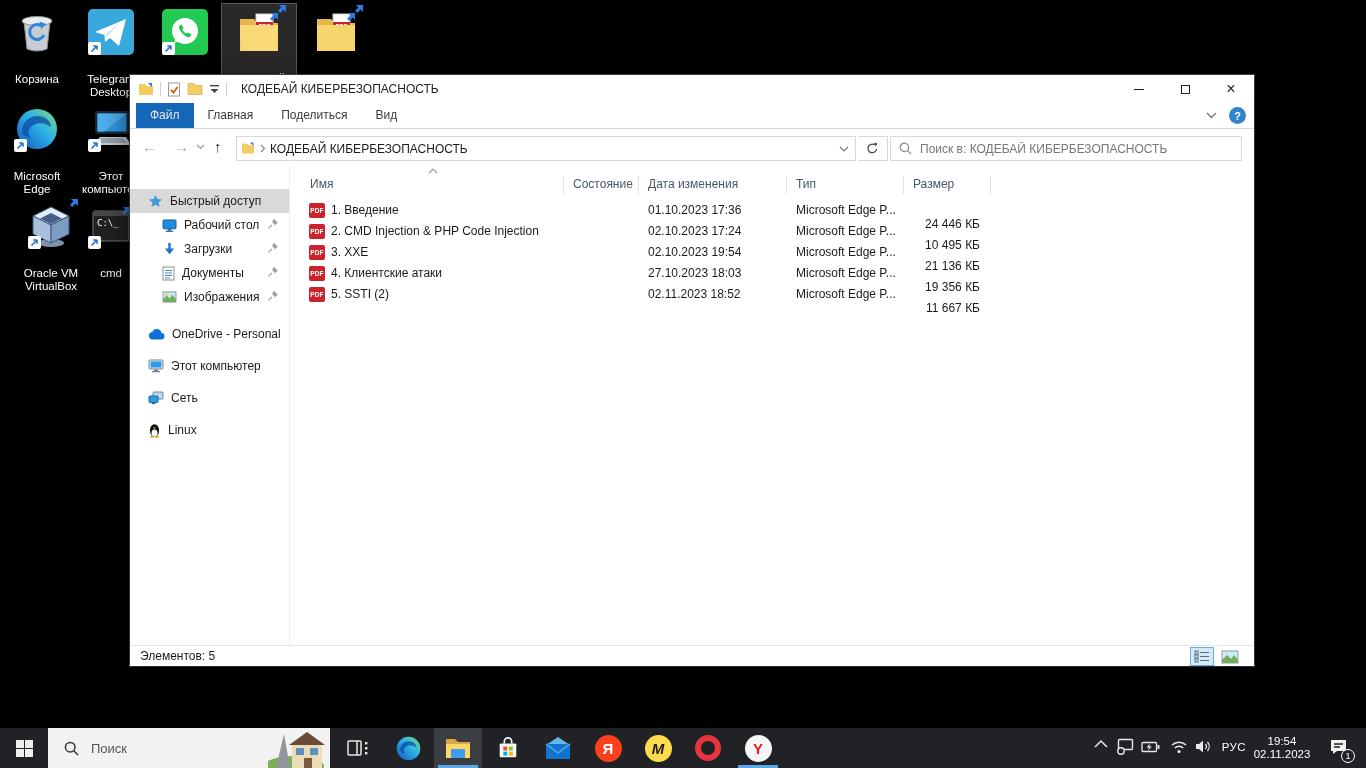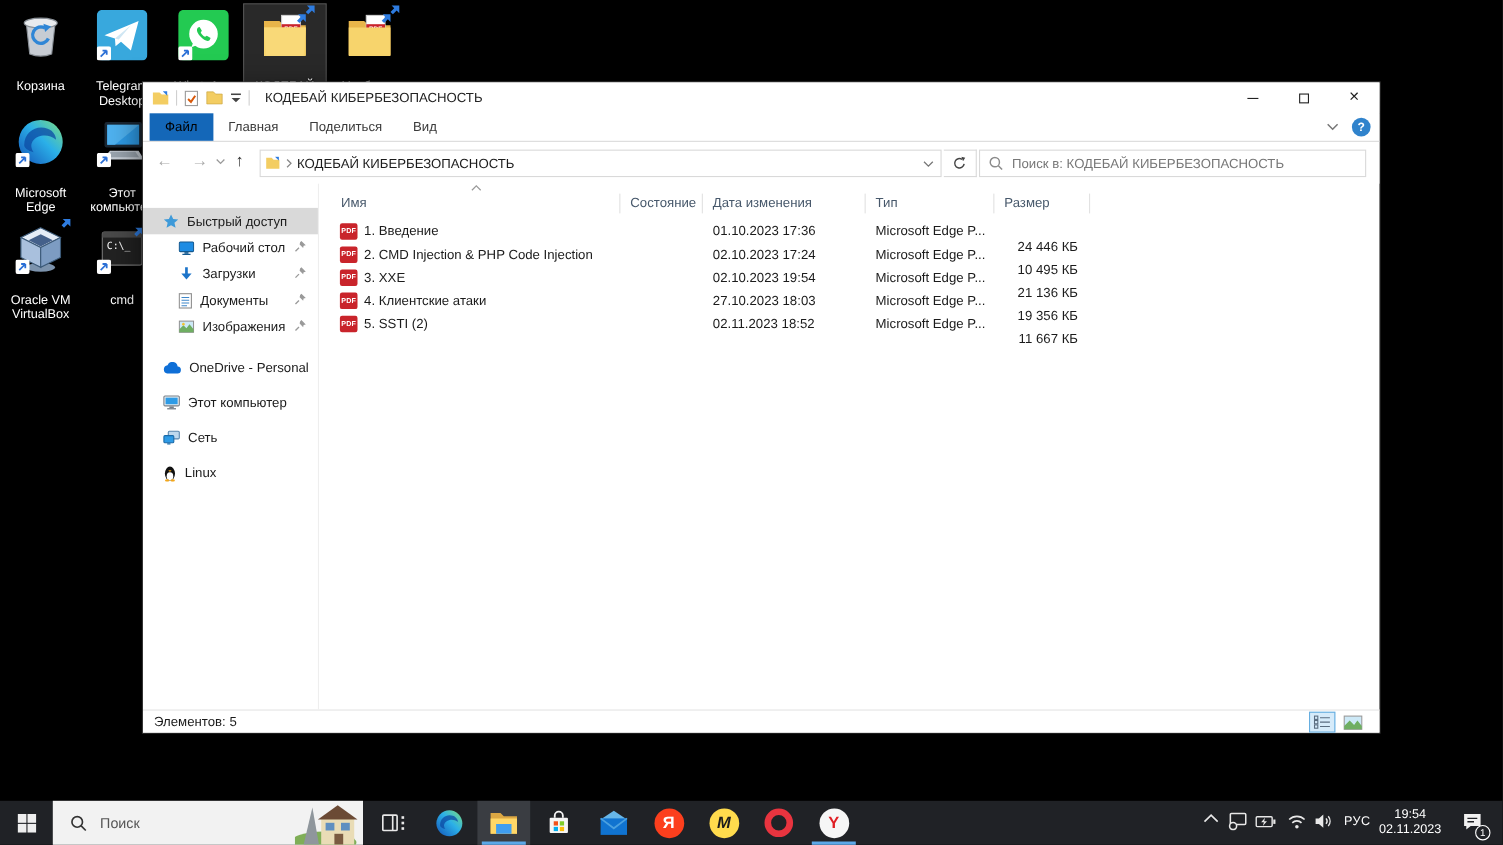--- a/index.html
+++ b/index.html
@@ -22,21 +22,21 @@
   .qat { display:flex; align-items:center; gap:6px; padding-left:8px; }
   .qsep { width:1px; height:14px; background:#d0d0d0; }
   .wtitle { margin-left:14px; font-size:12px; color:#222; }
   .caption { position:absolute; right:0; top:0; display:flex; height:28px; }
   .cbtn { width:46px; height:28px; display:flex; align-items:center; justify-content:center; color:#222; font-size:13px; }
   .cbtn .sq { width:9px; height:9px; border:1px solid #222; }
   .cbtn .mn { width:10px; height:1px; background:#222; }
 
   .tabrow { position:relative; height:26px; background:#fff; border-bottom:1px solid #d8d8d8; display:flex; align-items:flex-end; }
   .tab { padding:5px 14px 6px; font-size:12px; color:#3b3b3b; }
-  .tab.active { background:#1467b8; color:#000000; margin-left:6px; }
+  .tab.active { background:#1467b8; color:#e5e5e5; margin-left:6px; }
   .ribright { position:absolute; right:8px; bottom:4px; display:flex; gap:12px; align-items:center; }
   .helpc { width:17px; height:17px; border-radius:50%; background:#3083cc; color:#fff; font-size:11px; font-weight:bold;
     display:flex; align-items:center; justify-content:center; }
 
   .navbar { position:relative; height:38px; background:#fff; }
   .navbtn { position:absolute; top:8px; font-size:15px; line-height:20px; }
   .abox { position:absolute; left:106px; top:7px; width:620px; height:25px; border:1px solid #d9d9d9; background:#fff;
     display:flex; align-items:center; padding:0 4px; }
   .abox .txt { margin-left:4px; }
   .achev { position:absolute; right:6px; }
@@ -211,21 +211,21 @@
         <path d="M9 38l5-5h22l3.5 5z" fill="#9aa4ae"></path>
       </svg>
       <svg class="sc" viewBox="0 0 13 13">
           <rect width="13" height="13" rx="2" fill="#fff"></rect>
           <path d="M3.5 9.5 L9 4 M9 4 H5.2 M9 4 V7.8" stroke="#2a6fd6" stroke-width="1.6" fill="none"></path>
         </svg>
     </div>
     <div class="dlabel">Этот компьютер</div>
   </div>
 
-  <div class="dcell" style="left:0;top:200px">
+  <div class="dcell" style="left:14px;top:200px">
     <div class="dart">
       <svg width="48" height="48" viewBox="0 0 48 48">
         <ellipse cx="24" cy="41" rx="13" ry="4" fill="#7c93ad"></ellipse>
         <polygon points="24,5 42,14 24,23 6,14" fill="#e4ecf6" stroke="#3c5a78"></polygon>
         <polygon points="6,14 24,23 24,41 6,32" fill="#a9c0dd" stroke="#3c5a78"></polygon>
         <polygon points="42,14 24,23 24,41 42,32" fill="#7d9cc2" stroke="#3c5a78"></polygon>
         <polygon points="24,11 35,16.5 24,22 13,16.5" fill="#44608a"></polygon>
       </svg>
       <svg class="sc" viewBox="0 0 13 13">
           <rect width="13" height="13" rx="2" fill="#fff"></rect>

